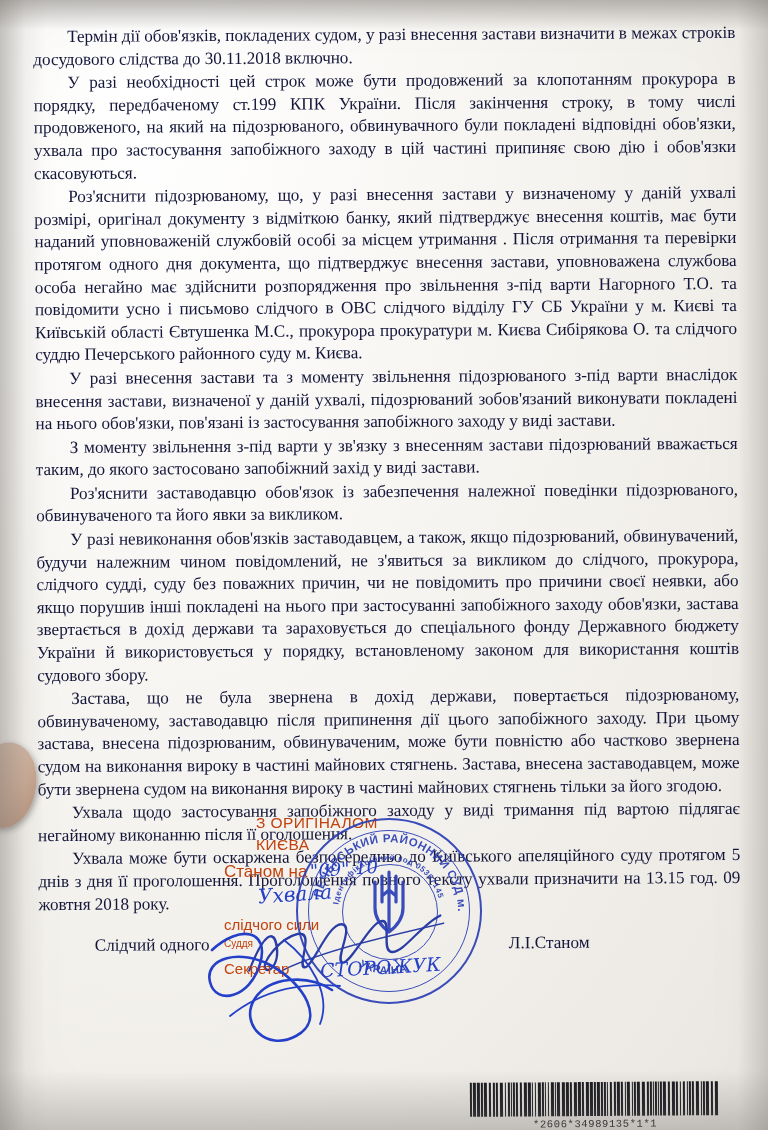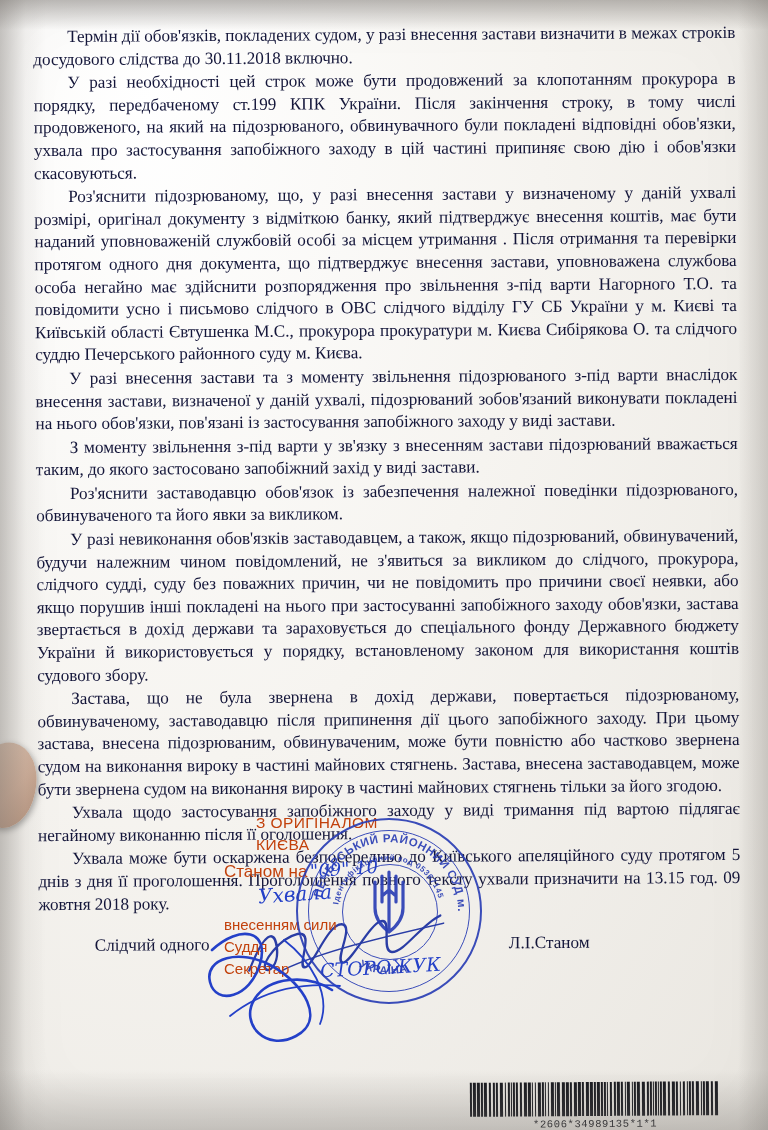--- a/index.html
+++ b/index.html
@@ -177,21 +177,21 @@
     position: absolute;
     color: #c2410c;
     font-family: Liberation Sans, sans-serif;
     font-size: 15px;
     white-space: nowrap;
   }
   .st-1 { left: 46px;  top: 14px;  font-size: 15.5px; letter-spacing: .4px; }
   .st-2 { left: 46px;  top: 36px;  font-size: 15.5px; letter-spacing: .4px; }
   .st-3 { left: 14px;  top: 62px;  font-size: 17px; }
   .st-4 { left: 14px;  top: 116px; font-size: 15px; }
-  .st-5 { left: 14px;  top: 138px; font-size: 15px; }
+  .st-5 { left: 14px;  top: 138px; font-size: 10px; }
   .st-6 { left: 14px;  top: 160px; font-size: 15px; }
 
   .st-hand {
     position: absolute;
     color: #2440c8;
     font-family: "DejaVu Serif", serif;
     font-style: italic;
   }
   .hand-date { left: 100px; top: 58px; font-size: 18px; transform: rotate(-4deg); }
   .hand-month { left: 48px; top: 82px; font-size: 20px; transform: rotate(-4deg); }
@@ -265,21 +265,21 @@
       </span>
       <span class="sig-name">Л.І.Станом</span>
     </div>
   </div>
 
   <div class="stamp-area">
 
     <span class="stamp-text st-1">З ОРИГІНАЛОМ</span>
     <span class="stamp-text st-2">КИЄВА</span>
     <span class="stamp-text st-3">Станом на</span>
-    <span class="stamp-text st-4">внесенням сили</span>
+    <span class="stamp-text st-4">слідчого сили</span>
     <span class="stamp-text st-5">Суддя</span>
     <span class="stamp-text st-6">Секретар</span>
 
     <span class="st-hand hand-date">"09" 10</span>
     <span class="st-hand hand-month">Ухвала</span>
     <span class="st-hand hand-secretary">СТОРОЖУК</span>
 
     <div class="stamp-round">
       <div class="stamp-inner-circle"></div>
 

